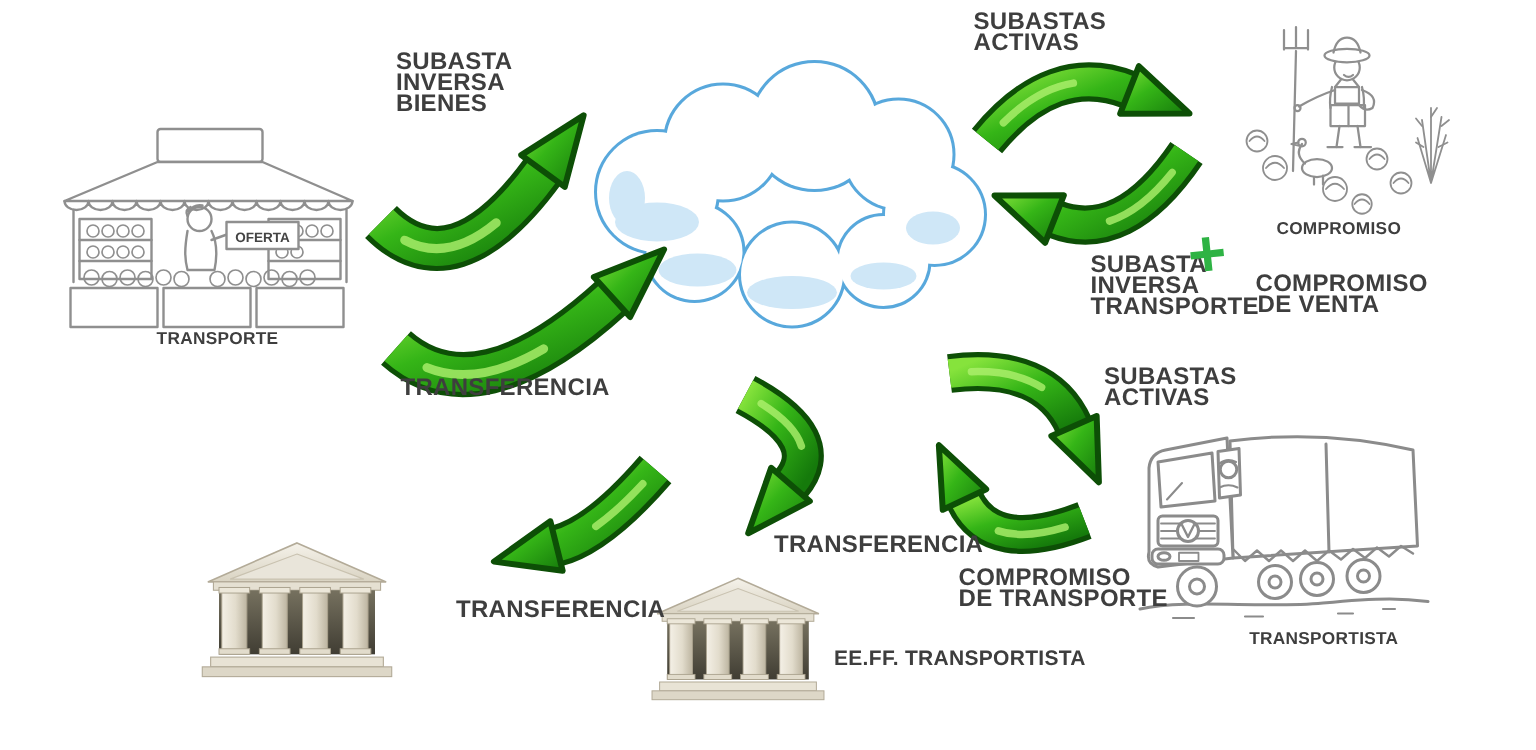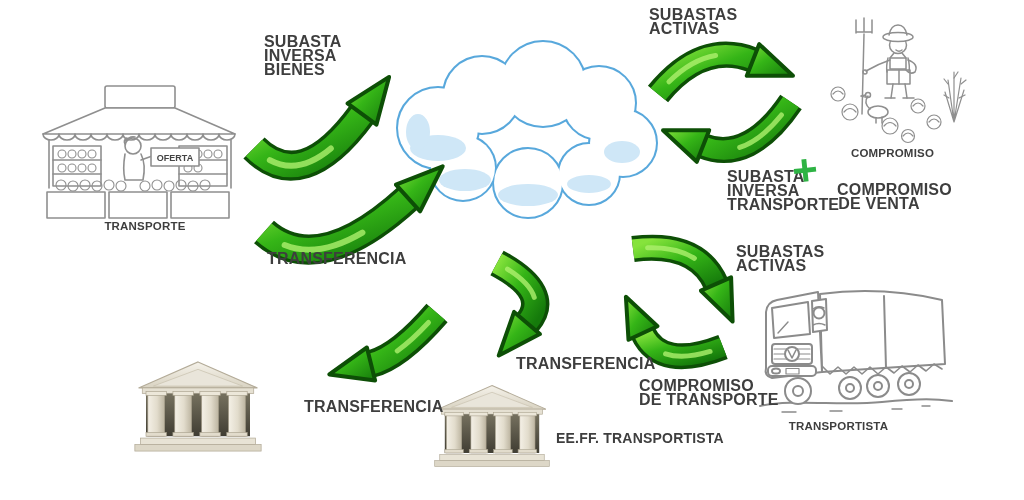--- a/index.html
+++ b/index.html
@@ -317,18 +317,18 @@
 
 <div class="lbl" style="left:639px;top:379px;">COMPROMISO
 DE TRANSPORTE</div>
 
 <div class="lbl" style="left:304px;top:400px;">TRANSFERENCIA</div>
 
 <div class="lbl center" style="left:55px;top:219px;width:180px;font-size:11.5px;">TRANSPORTE</div>
 
 <div class="lbl center" style="left:820px;top:146px;width:145px;font-size:11.5px;">COMPROMISO</div>
 
-<div class="lbl center" style="left:756px;top:419px;width:165px;font-size:11.5px;">TRANSPORTISTA</div>
+<div class="lbl center" style="left:800px;top:419px;width:165px;font-size:11.5px;">TRANSPORTISTA</div>
 
 
 <div class="lbl" style="left:556px;top:431px;font-size:14px;">EE.FF. TRANSPORTISTA</div>
 
 </div>
 
 </body></html>

